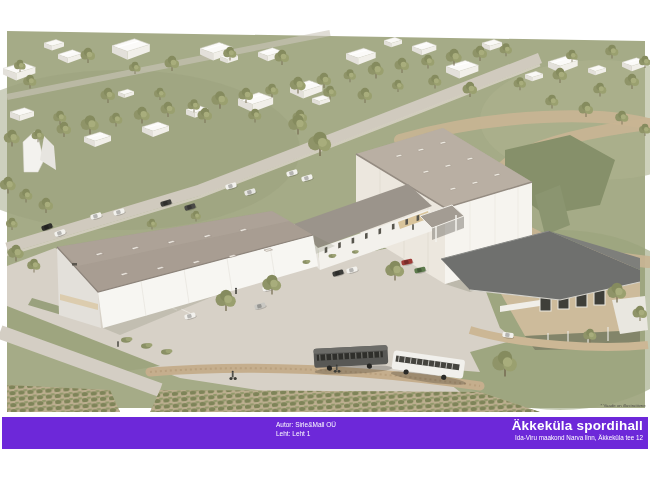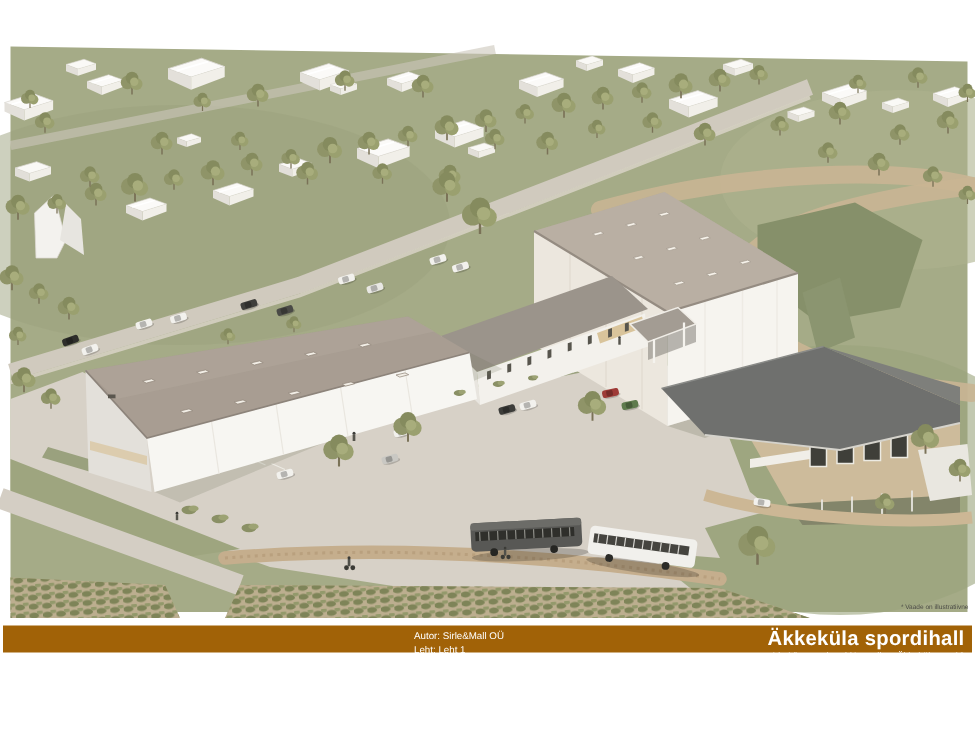--- a/index.html
+++ b/index.html
@@ -1,21 +1,21 @@
 <!DOCTYPE html>
 <html><head>
 <meta charset="utf-8">
 <style>
   html,body{margin:0;padding:0;background:#ffffff;}
   #sheet{position:relative;width:650px;height:487px;background:#ffffff;overflow:hidden;
          font-family:"Liberation Sans", sans-serif;}
   #render{position:absolute;left:0;top:0;}
   .disc{position:absolute;right:4px;top:403px;font-size:7px;color:#4a4a45;
         transform:scale(.62);transform-origin:100% 0;white-space:nowrap;}
-  .bar{position:absolute;left:2px;top:417px;width:646px;height:18px;background:#a16207;}
+  .bar{position:absolute;left:2px;top:417px;width:646px;height:32px;background:#6d28d9;}
   .author{position:absolute;left:274px;top:4px;color:#fff;font-size:6.5px;line-height:8.5px;white-space:nowrap;}
   .proj{position:absolute;right:5px;top:1px;text-align:right;color:#fff;white-space:nowrap;}
   .proj .t{font-size:13.5px;font-weight:bold;letter-spacing:.2px;}
   .proj .s{font-size:6.3px;margin-top:1px;}
 </style>
 </head>
 <body>
 
 <div id="sheet">
 

